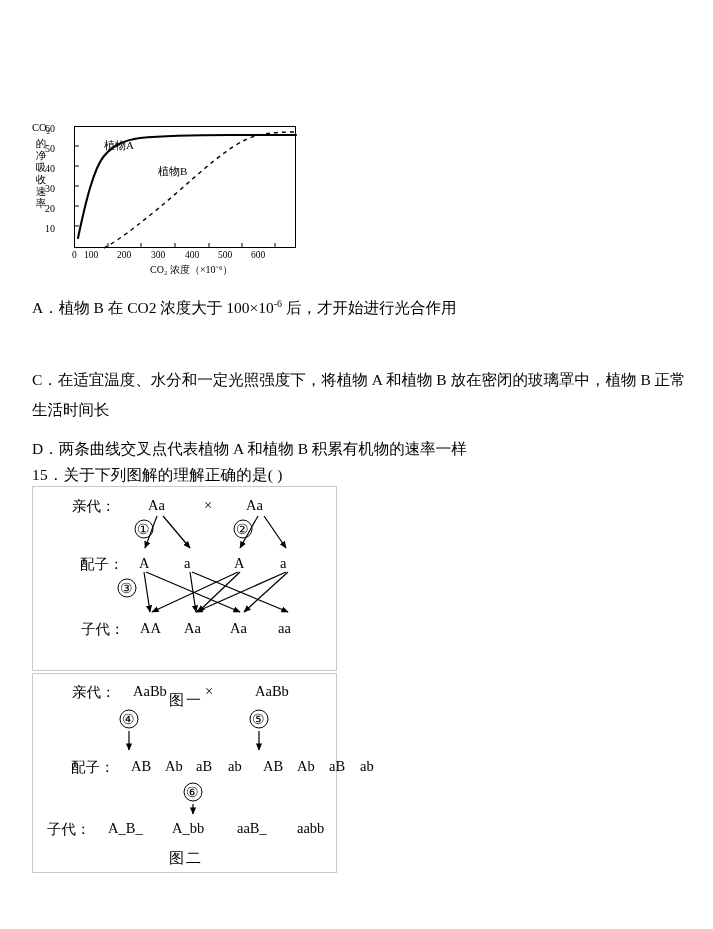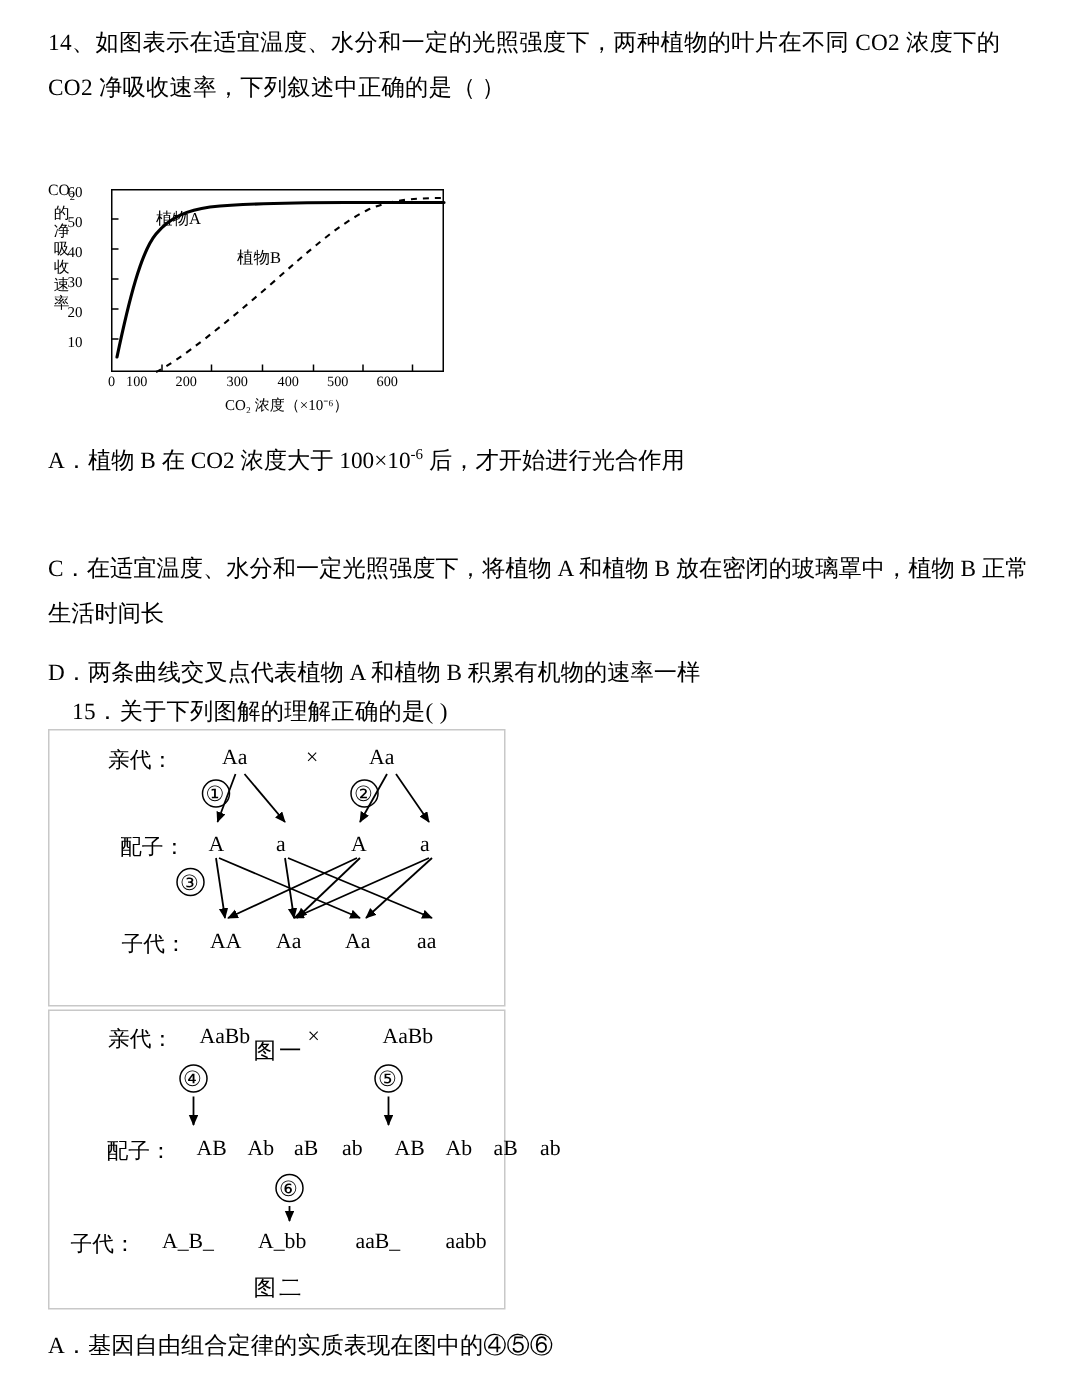--- a/index.html
+++ b/index.html
@@ -37,21 +37,21 @@
     position: absolute;
     left: 32px;
     font-size: 15.5px;
     line-height: 30px;
     width: 660px;
   }
   .optA { top: 289px; }
   .optB { top: 327px; }
   .optC { top: 365px; width: 665px; }
   .optD { top: 434px; }
-  .q15-head { left: 32px; top: 460px; width: 660px; margin-left: 16px; }
+  .q15-head { left: 32px; top: 460px; width: 660px; }
   .q15-optA { top: 883px; }
 
   sup {
     font-size: 10px;
     vertical-align: super;
   }
 
   
   .chart-wrap {
     position: absolute;
@@ -168,23 +168,20 @@
     width: 713px;
     height: 929px;
     pointer-events: none;
   }
 </style>
 </head>
 <body>
 
 <div class="page">
 
-  <div class="q-text q14-head">
-    <span>14、</span><span>如图表示在适宜温度、水分和一定的光照强度下，两种植物的叶片在不同 CO2 浓度下的 CO2 净吸收速率，下列叙述中正确的是（        ）</span>
-  </div>
 
   <div class="chart-wrap">
     <div class="chart-ylabel">
       <span class="row">CO<sub style="font-size:7px;">2</sub></span>
       <span class="row">的</span>
       <span class="row">净</span>
       <span class="row">吸</span>
       <span class="row">收</span>
       <span class="row">速</span>
       <span class="row">率</span>
@@ -275,21 +272,20 @@
   <div class="dia circled" style="left:186px; top:784px;">⑥</div>
 
   <div class="dia" style="left:47px; top:820px;">子代：</div>
   <div class="dia" style="left:108px; top:820px;">A_B_</div>
   <div class="dia" style="left:172px; top:820px;">A_bb</div>
   <div class="dia" style="left:237px; top:820px;">aaB_</div>
   <div class="dia" style="left:297px; top:820px;">aabb</div>
 
   <div class="fig-caption" style="left:169px; top:810px;font-family:Liberation Mono, monospace;">图二</div>
 
-  <div class="opt q15-optA">A．基因自由组合定律的实质表现在图中的④⑤⑥</div>
 
   <svg class="overlay" viewBox="0 0 713 929">
 
     <g>
       <path d="M 78 238 C 86 200, 94 168, 104 156 C 114 144, 126 140, 140 138 C 160 136, 190 135, 230 135 C 255 135, 275 135, 296 135" fill="none" stroke="#000" stroke-width="2.1" stroke-linecap="round"></path>
     </g>
     <g>
       <path d="M 104 248 C 120 240, 150 216, 180 190 C 205 168, 225 150, 245 140 C 258 134, 272 132, 296 132" fill="none" stroke="#000" stroke-width="1.4" stroke-dasharray="4,4" fill-opacity="0"></path>
     </g>
 

